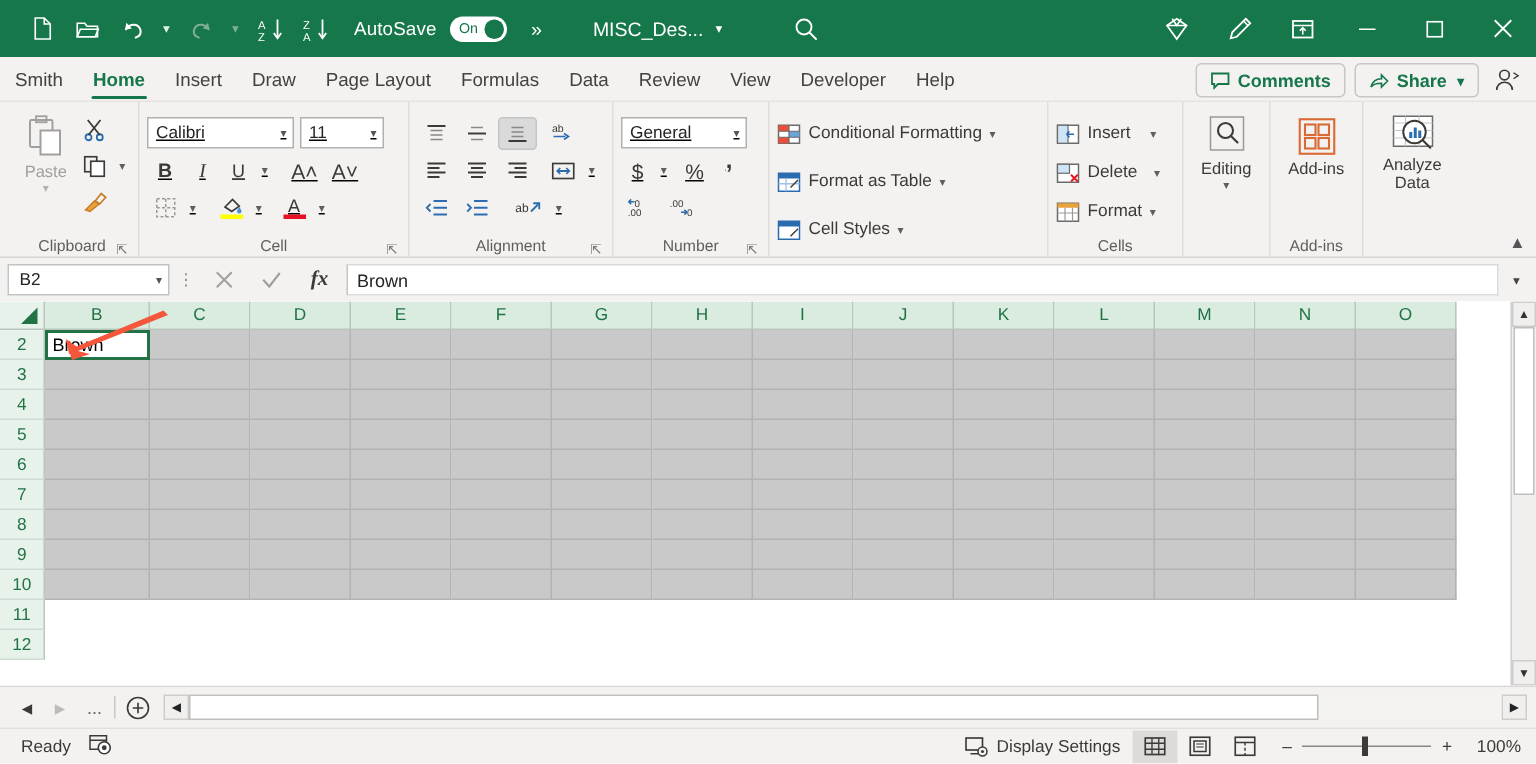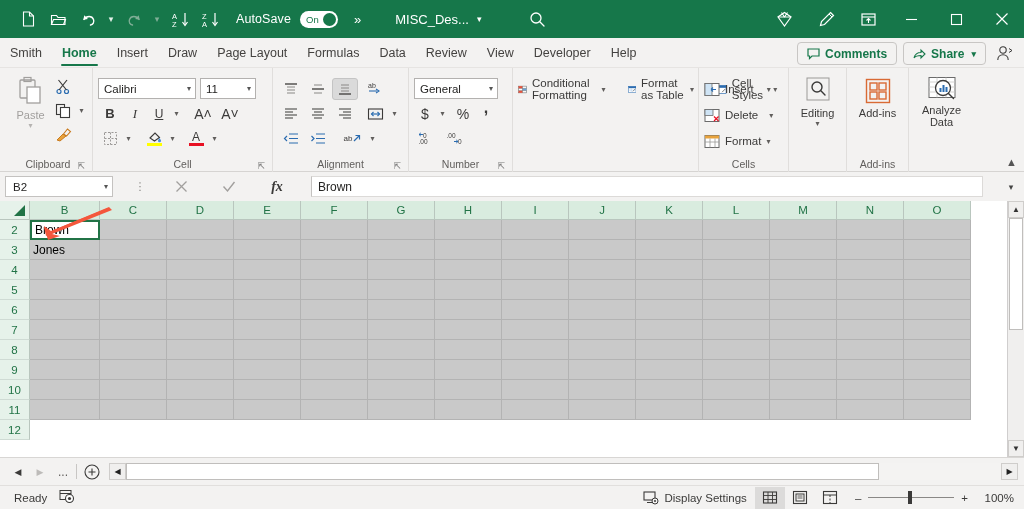--- a/index.html
+++ b/index.html
@@ -77,21 +77,21 @@
 
   .bigbtn {
     width: 46px; display: flex; flex-direction: column; align-items: center;
     gap: 1px; padding-top: 2px;
   }
   .bigbtn .lbl { font-size: 11px; color: #3b3a39; line-height: 12px; text-align: center;}
   .bigbtn .lbl.dis { color: #a19f9d; }
   .bigbtn .cv { font-size: 8px; color: #605e5c; line-height: 7px;}
   .bigbtn .cv.dis { color: #b5b3b1; }
 
-  .smallcol { display: flex; flex-direction: column; gap: 2px; padding-top: 3px;}
+  .smallcol { display: flex; flex-direction: column; gap: 2px; padding-top: 3px; text-decoration: underline;}
   .srow { display: flex; align-items: center; gap: 2px; height: 23px;}
   .sbtn {
     height: 22px; min-width: 22px; display: flex; align-items: center;
     justify-content: center; border-radius: 3px; font-size: 12px; color: #3b3a39;
   }
   .sbtn.sel { background: #dadada; border: 1px solid #c4c4c4; }
   .chv { font-size: 8px; color: #605e5c; width: 11px; text-align:center;}
 
   .combo {
     height: 21px; border: 1px solid #b3b1af; background: #fff; display: flex;
@@ -99,21 +99,21 @@
     justify-content: space-between;
   }
   .combo .cchev { font-size: 8px; color: #555; }
 
   .wideitem { display: flex; align-items: center; gap: 5px; height: 24px; font-size: 11.5px; color: #3b3a39; padding-right: 4px;}
   .wideitem .chv2 { font-size: 8px; color: #605e5c; }
 
   .ribbon-collapse { position: absolute; right: 7px; bottom: 3px; font-size: 11px; color: #555; }
 
   
-  .fbar { height: 29px; background: #f3f2f1; display: flex; align-items: center; flex: 0 0 29px; padding: 0 5px; gap: 20px;}
+  .fbar { height: 29px; background: #f3f2f1; display: flex; align-items: center; flex: 0 0 29px; padding: 0 5px; gap: 4px;}
   .namebox {
     width: 108px; height: 21px; background: #fff; border: 1px solid #c4c2c0;
     display: flex; align-items: center; justify-content: space-between;
     padding: 0 4px 0 7px; font-size: 11.5px; color: #252423;
   }
   .namebox .nchev { font-size: 8px; color: #555; }
   .dots3 { width: 14px; text-align:center; font-size: 11px; color: #8a8886; letter-spacing:0; }
   .fbtn { width: 28px; height: 22px; display:flex; align-items:center; justify-content:center; color:#a19f9d; font-size: 13px;}
   .fx { font-style: italic; font-family: "Liberation Serif", serif; color:#3b3a39; font-size: 14px; font-weight:600;}
   .finput {
@@ -561,21 +561,21 @@
         </div>
       </div>
       <div class="rgroup-label">
         <span>Number</span>
         <span class="dialog-launcher">⇱</span>
       </div>
     </div>
 
     <div class="rgroup" style="width:186px">
       <div class="rgroup-body">
-        <div style="display:flex;gap:18px;padding-top:3px">
+        <div style="display:flex;flex-direction:column;gap:8px;padding-top:3px">
           <div class="wideitem">
             <svg width="16" height="15" viewBox="0 0 16 15">
                 <rect x="1" y="1.5" width="14" height="12" fill="#fff" stroke="#6b6b6b" stroke-width="1"></rect>
                 <rect x="1" y="1.5" width="7" height="4" fill="#e8503a"></rect>
                 <rect x="8" y="5.5" width="7" height="4" fill="#6aa4d8"></rect>
                 <rect x="1" y="9.5" width="7" height="4" fill="#e8503a"></rect>
                 <path d="M1 5.5h14M1 9.5h14M8 1.5v12" stroke="#6b6b6b" stroke-width=".8"></path>
               </svg>
             <span>Conditional Formatting</span>
             <span class="chv2">▾</span>
@@ -764,36 +764,20 @@
               <div class="cell" style="width: 67px; flex: 0 0 67px;"></div>
               <div class="cell" style="width: 67px; flex: 0 0 67px;"></div>
               <div class="cell" style="width: 67px; flex: 0 0 67px;"></div>
               <div class="cell" style="width: 67px; flex: 0 0 67px;"></div>
               <div class="cell" style="width: 67px; flex: 0 0 67px;"></div>
               <div class="cell" style="width: 67px; flex: 0 0 67px;"></div>
               <div class="cell" style="width: 67px; flex: 0 0 67px;"></div>
               <div class="cell" style="width: 67px; flex: 0 0 67px;"></div>
             </div>
             <div class="cellrow">
-              <div class="cell" style="width: 70px; flex: 0 0 70px;">Jones</div>
-              <div class="cell" style="width: 67px; flex: 0 0 67px;"></div>
-              <div class="cell" style="width: 67px; flex: 0 0 67px;"></div>
-              <div class="cell" style="width: 67px; flex: 0 0 67px;"></div>
-              <div class="cell" style="width: 67px; flex: 0 0 67px;"></div>
-              <div class="cell" style="width: 67px; flex: 0 0 67px;"></div>
-              <div class="cell" style="width: 67px; flex: 0 0 67px;"></div>
-              <div class="cell" style="width: 67px; flex: 0 0 67px;"></div>
-              <div class="cell" style="width: 67px; flex: 0 0 67px;"></div>
-              <div class="cell" style="width: 67px; flex: 0 0 67px;"></div>
-              <div class="cell" style="width: 67px; flex: 0 0 67px;"></div>
-              <div class="cell" style="width: 67px; flex: 0 0 67px;"></div>
-              <div class="cell" style="width: 67px; flex: 0 0 67px;"></div>
-              <div class="cell" style="width: 67px; flex: 0 0 67px;"></div>
-            </div>
-            <div class="cellrow">
               <div class="cell" style="width: 70px; flex: 0 0 70px;"></div>
               <div class="cell" style="width: 67px; flex: 0 0 67px;"></div>
               <div class="cell" style="width: 67px; flex: 0 0 67px;"></div>
               <div class="cell" style="width: 67px; flex: 0 0 67px;"></div>
               <div class="cell" style="width: 67px; flex: 0 0 67px;"></div>
               <div class="cell" style="width: 67px; flex: 0 0 67px;"></div>
               <div class="cell" style="width: 67px; flex: 0 0 67px;"></div>
               <div class="cell" style="width: 67px; flex: 0 0 67px;"></div>
               <div class="cell" style="width: 67px; flex: 0 0 67px;"></div>
               <div class="cell" style="width: 67px; flex: 0 0 67px;"></div>

